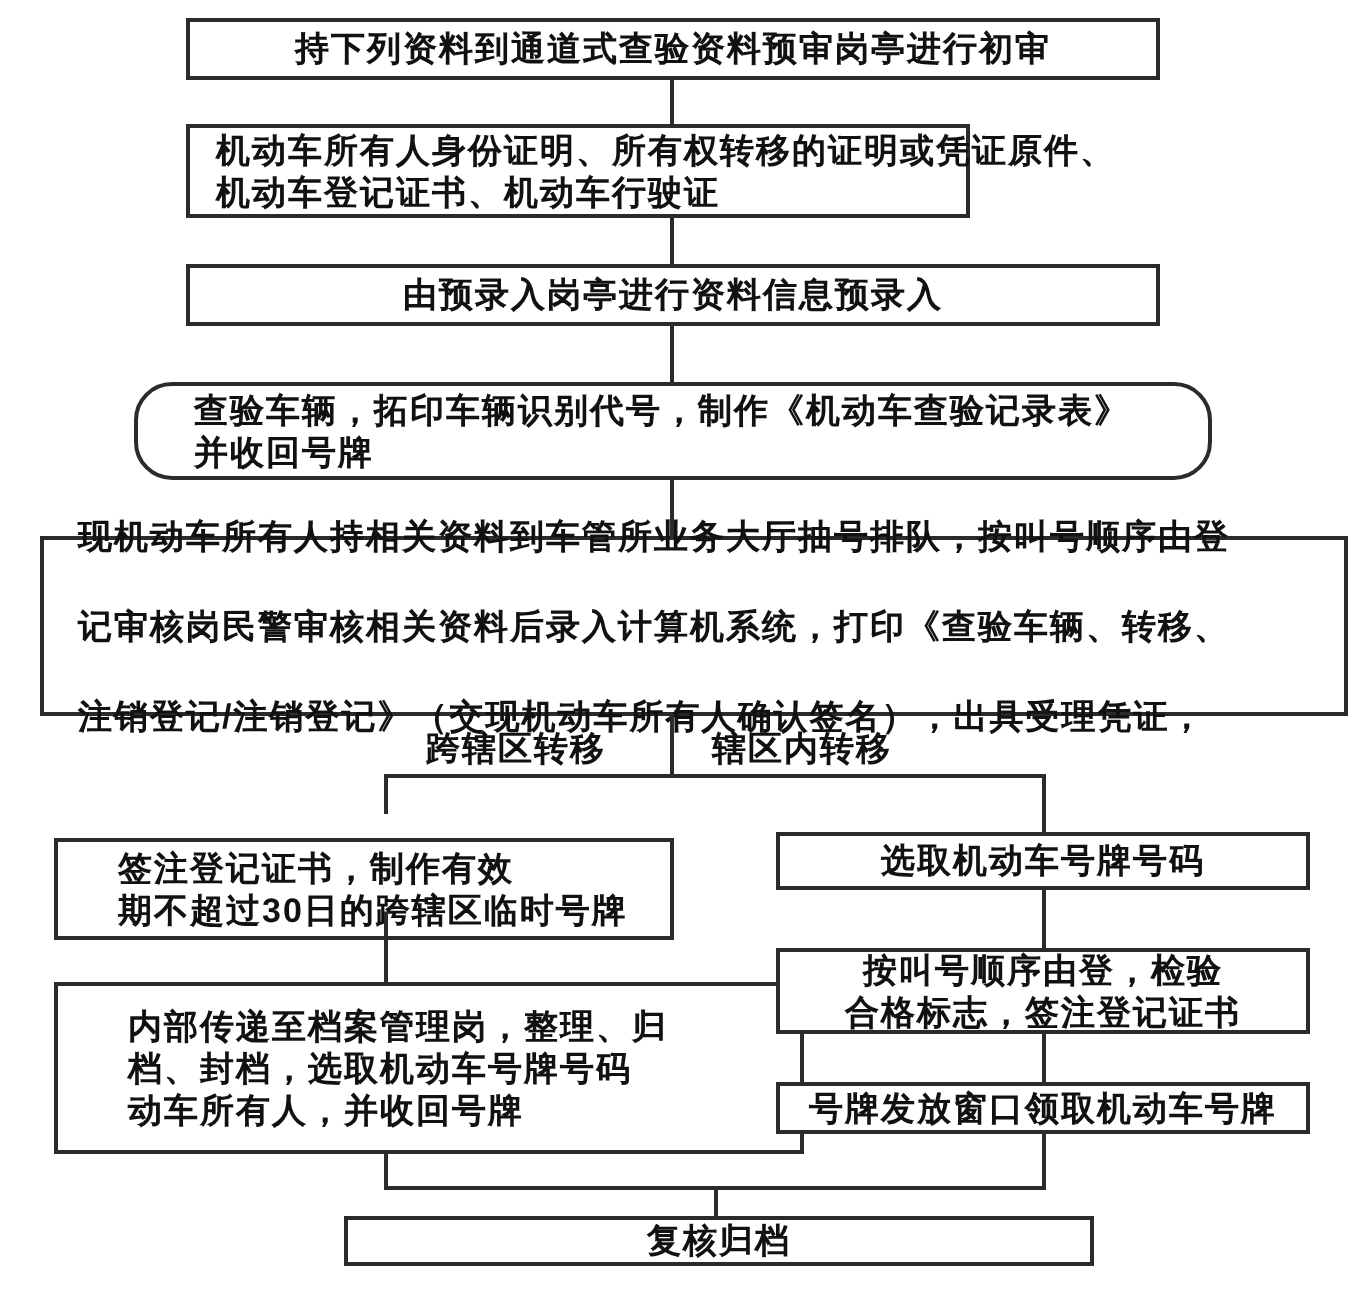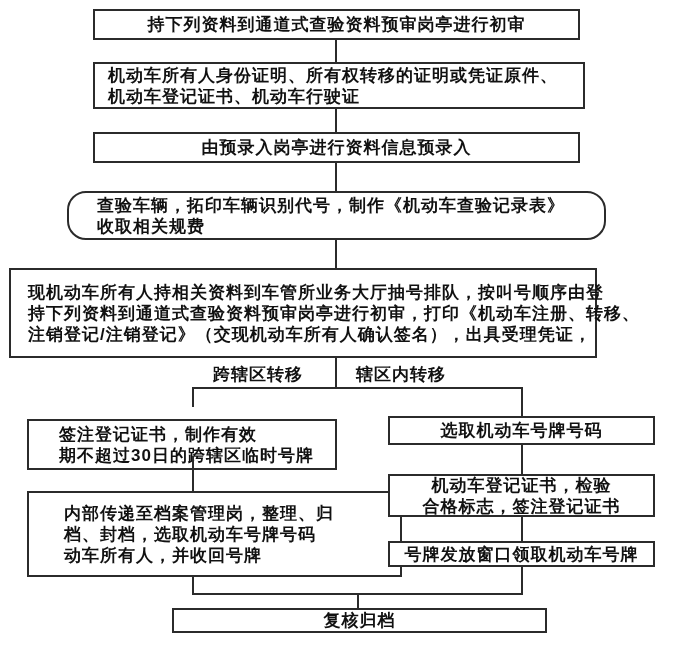--- a/index.html
+++ b/index.html
@@ -13,24 +13,24 @@
     display:flex;flex-direction:column;justify-content:center;
     font-size:17px;line-height:21px;letter-spacing:1px;
   }
   .node.center{align-items:center;text-align:center;}
   .node.left{align-items:flex-start;text-align:left;}
   .line-row{white-space:nowrap;}
   .vline,.hline{position:absolute;background:#2b2b2b;}
   .branch-label{position:absolute;font-size:17px;letter-spacing:1px;white-space:nowrap;}
 
   #n1{left:93px;top:9px;width:487px;height:31px;}
-  #n2{left:93px;top:62px;width:492px;height:47px;padding-left:13px;}
+  #n2{left:93px;top:62px;width:392px;height:47px;padding-left:13px;}
   #n3{left:93px;top:132px;width:487px;height:31px;}
   #n4{left:67px;top:191px;width:539px;height:49px;padding-left:28px;border-radius:19px;}
-  #n5{left:9px;top:268px;width:588px;height:90px;padding-left:17px;}
+  #n5{left:20px;top:268px;width:654px;height:90px;padding-left:17px;gap:24px;}
   #la{left:27px;top:407px;width:310px;height:51px;padding-left:30px;margin-top:12px;}
   #lb{left:27px;top:491px;width:375px;height:86px;padding-left:35px;}
   #ra{left:388px;top:416px;width:267px;height:29px;}
   #rb{left:388px;top:474px;width:267px;height:43px;}
   #rc{left:388px;top:541px;width:267px;height:26px;}
   #nf{left:172px;top:608px;width:375px;height:25px;}
 
   #bl-left{left:213px;top:363px;}
   #bl-right{left:356px;top:363px;}
 
@@ -63,26 +63,26 @@
     <div class="line-row">机动车所有人身份证明、所有权转移的证明或凭证原件、</div>
     <div class="line-row">机动车登记证书、机动车行驶证</div>
   </div>
 
   <div class="node center" id="n3">
     <div class="line-row">由预录入岗亭进行资料信息预录入</div>
   </div>
 
   <div class="node left" id="n4">
     <div class="line-row">查验车辆，拓印车辆识别代号，制作《机动车查验记录表》</div>
-    <div class="line-row">收取相关规费</div>
+    <div class="line-row">并收回号牌</div>
   </div>
 
   <div class="node left" id="n5">
     <div class="line-row">现机动车所有人持相关资料到车管所业务大厅抽号排队，按叫号顺序由登</div>
-    <div class="line-row">持下列资料到通道式查验资料预审岗亭进行初审，打印《机动车注册、转移、</div>
+    <div class="line-row">记审核岗民警审核相关资料后录入计算机系统，打印《查验车辆、转移、</div>
     <div class="line-row">注销登记/注销登记》（交现机动车所有人确认签名），出具受理凭证，</div>
   </div>
 
   <div class="branch-label" id="bl-left">跨辖区转移</div>
   <div class="branch-label" id="bl-right">辖区内转移</div>
 
   <div class="node left" id="la">
     <div class="line-row">签注登记证书，制作有效</div>
     <div class="line-row">期不超过30日的跨辖区临时号牌</div>
   </div>
@@ -91,21 +91,21 @@
     <div class="line-row">内部传递至档案管理岗，整理、归</div>
     <div class="line-row">档、封档，选取机动车号牌号码</div>
     <div class="line-row">动车所有人，并收回号牌</div>
   </div>
 
   <div class="node center" id="ra">
     <div class="line-row">选取机动车号牌号码</div>
   </div>
 
   <div class="node center" id="rb">
-    <div class="line-row">机动车登记证书，检验</div>
+    <div class="line-row">按叫号顺序由登，检验</div>
     <div class="line-row">合格标志，签注登记证书</div>
   </div>
 
   <div class="node center" id="rc">
     <div class="line-row">号牌发放窗口领取机动车号牌</div>
   </div>
 
   <div class="node center" id="nf">
     <div class="line-row">复核归档</div>
   </div>

